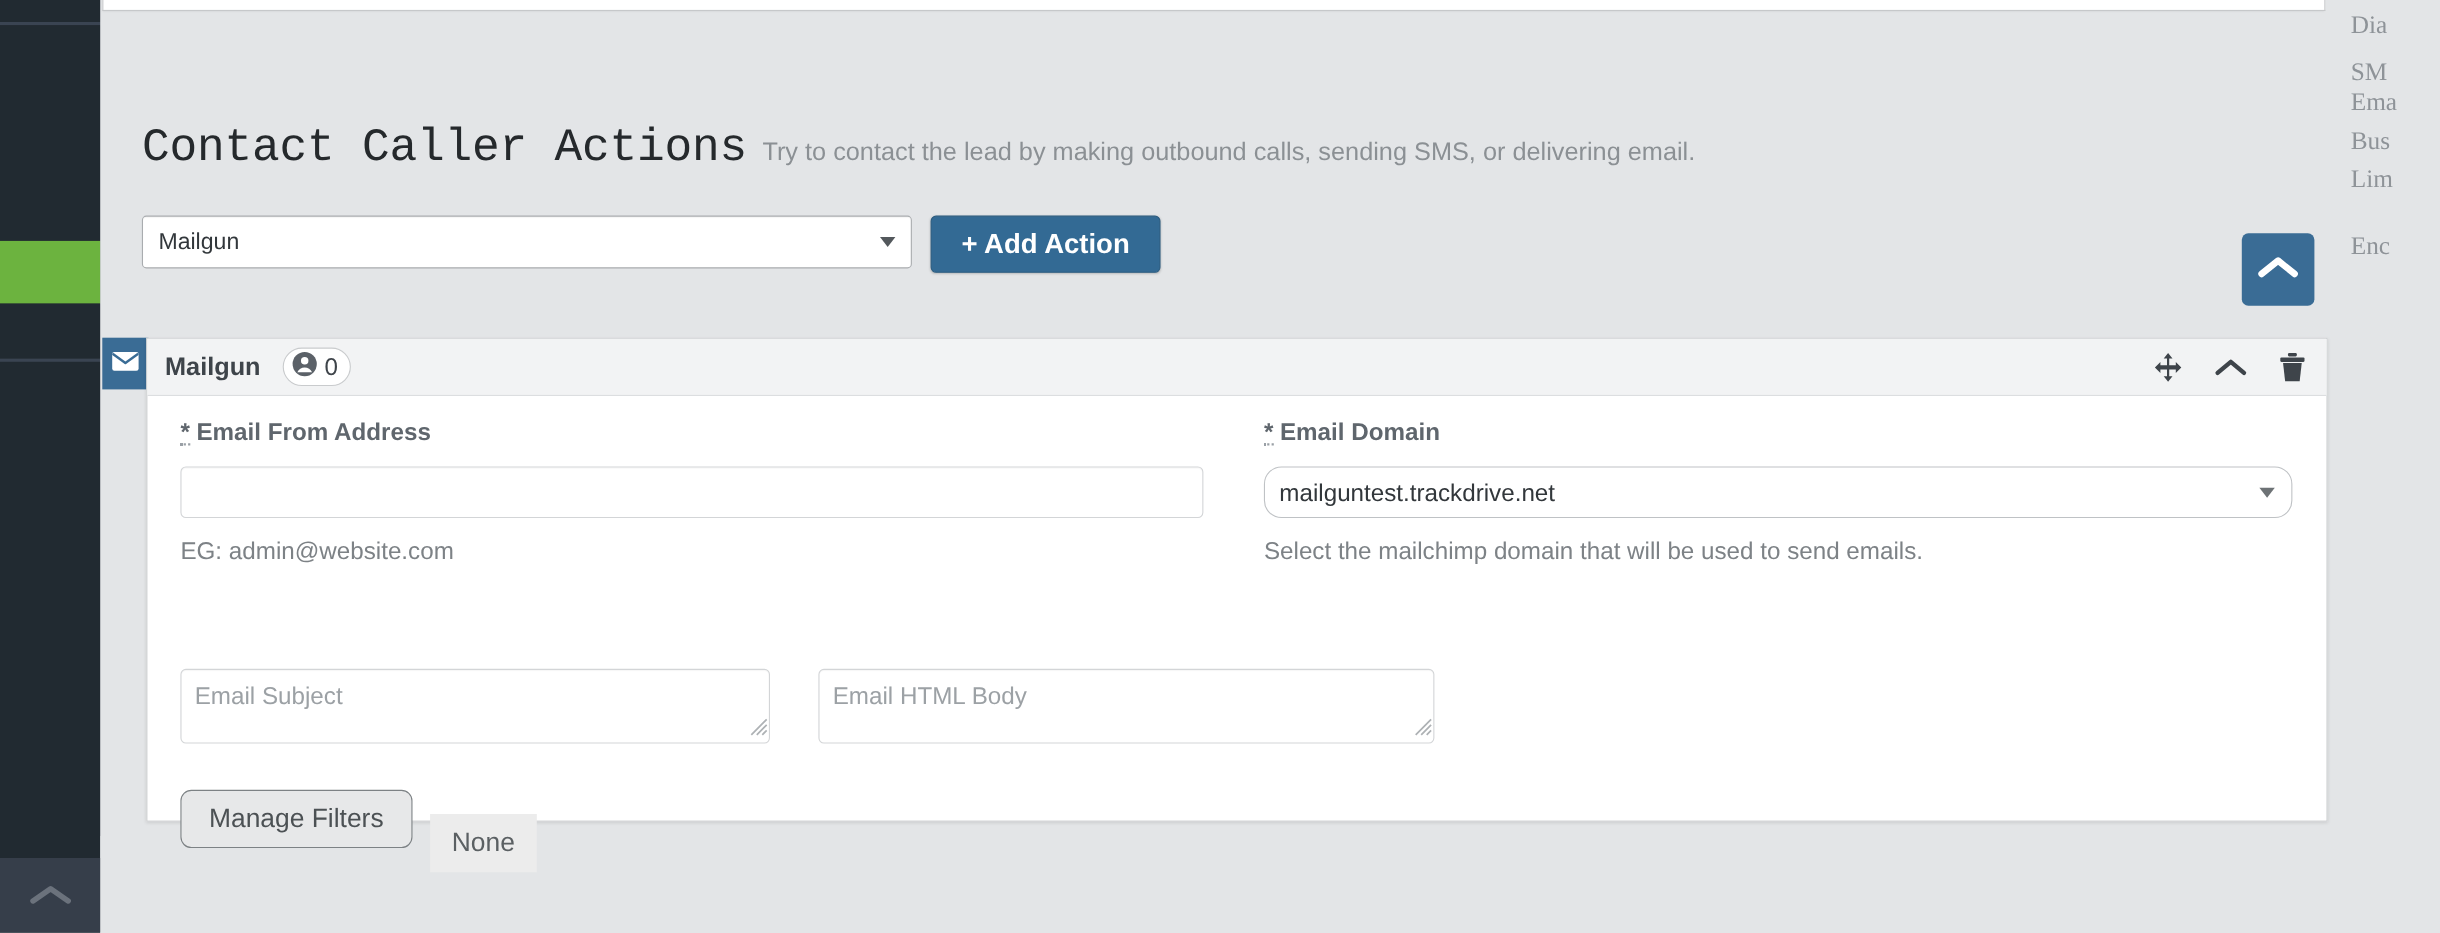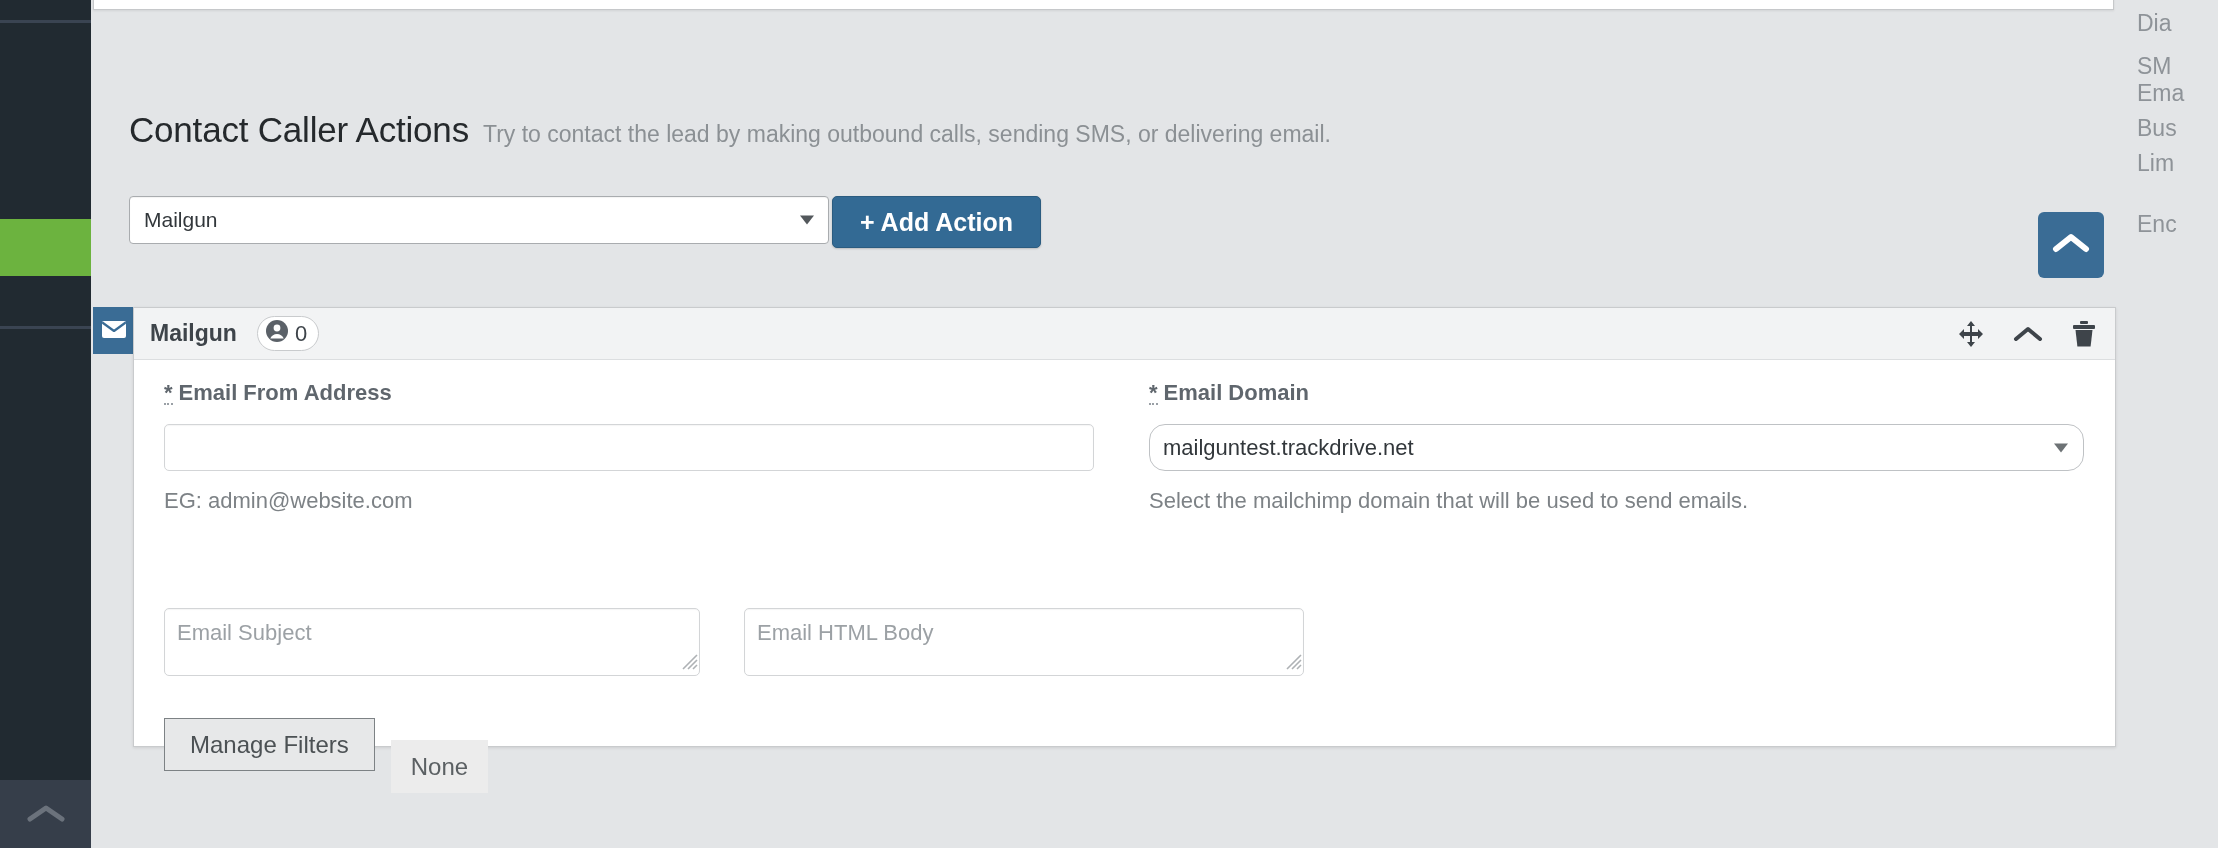--- a/index.html
+++ b/index.html
@@ -32,38 +32,38 @@
     box-shadow: 0 1px 2px rgba(0,0,0,.08);
   }
 
   
   .content { position: absolute; left: 91px; top: 0; width: 2040px; height: 848px; }
 
   .section-head {
     position: absolute; left: 38px; top: 110px;
     display: flex; align-items: baseline; gap: 14px; white-space: nowrap;
   }
-  .section-title { font-size: 35px; color: #25292c; font-weight: 400; letter-spacing: -.2px; }
+  .section-title { font-size: 42px; color: #25292c; font-weight: 400; letter-spacing: -.2px; font-family: Liberation Mono, monospace; }
   .section-sub { font-size: 23px; color: #8b9094; font-weight: 400; }
 
   .action-bar { position: absolute; left: 38px; top: 196px; display: flex; align-items: flex-start; }
   .action-select {
     position: relative; width: 700px; height: 48px; background: #fff;
     border: 1px solid #a9acaf; border-radius: 4px;
     display: flex; align-items: center; padding: 0 14px;
     font-size: 21px; color: #32373b;
     box-shadow: inset 0 1px 1px rgba(0,0,0,.05);
   }
   .action-select .caret {
     position: absolute; right: 14px; top: 50%; transform: translateY(-50%);
     width: 0; height: 0; border-left: 7px solid transparent; border-right: 7px solid transparent;
     border-top: 9px solid #53585c;
   }
   .add-action-btn {
-    margin-left: 3px; height: 52px; padding: 0 27px;
+    margin-left: 17px; height: 52px; padding: 0 27px;
     background: #336a94; border: 1px solid #2b5c80; border-radius: 5px;
     color: #ffffff; font-size: 25px; font-weight: bold;
     display: flex; align-items: center; justify-content: center;
     box-shadow: 0 1px 2px rgba(0,0,0,.18);
   }
 
   
   .scroll-top {
     position: absolute; left: 2038px; top: 212px; width: 66px; height: 66px;
     background: #3a6c95; border-radius: 6px;
@@ -139,33 +139,34 @@
   .ta-body { width: 424px; height: 58px; }
   .ta-ph {
     position: absolute; left: 12px; top: 11px; font-size: 22px; color: #9ca1a5;
     white-space: nowrap;
   }
   .grip { position: absolute; right: 1px; bottom: 1px; }
 
   .row3 { position: absolute; left: 30px; top: 336px; display: flex; align-items: center; }
   .btn-outline {
     height: 53px; padding: 0 25px; background: #e7e8e9;
-    border: 1px solid #7d8285; border-radius: 0;
+    border: 1px solid #7d8285; border-radius: 10px;
     font-size: 24px; color: #4c5154; display: flex; align-items: center;
   }
   .btn-plain {
     margin-left: 16px; height: 53px; padding: 0 20px; background: #ececec;
     border: none; font-size: 24px; color: #5b6063;
     display: flex; align-items: center; margin-top: 44px;
   }
 
   
   .right-rail {
     position: absolute; left: 2131px; top: 0; width: 87px; height: 756px;
     overflow: hidden;
+    font-family: Liberation Serif, serif;
   }
   .rr-item { font-size: 23px; color: #8e9398; white-space: nowrap; padding-left: 6px; }
 </style>
 </head>
 <body>
 
 <div id="root">
 
   <div class="sidebar">
     <div class="sb-row" style="height:20px"></div>

